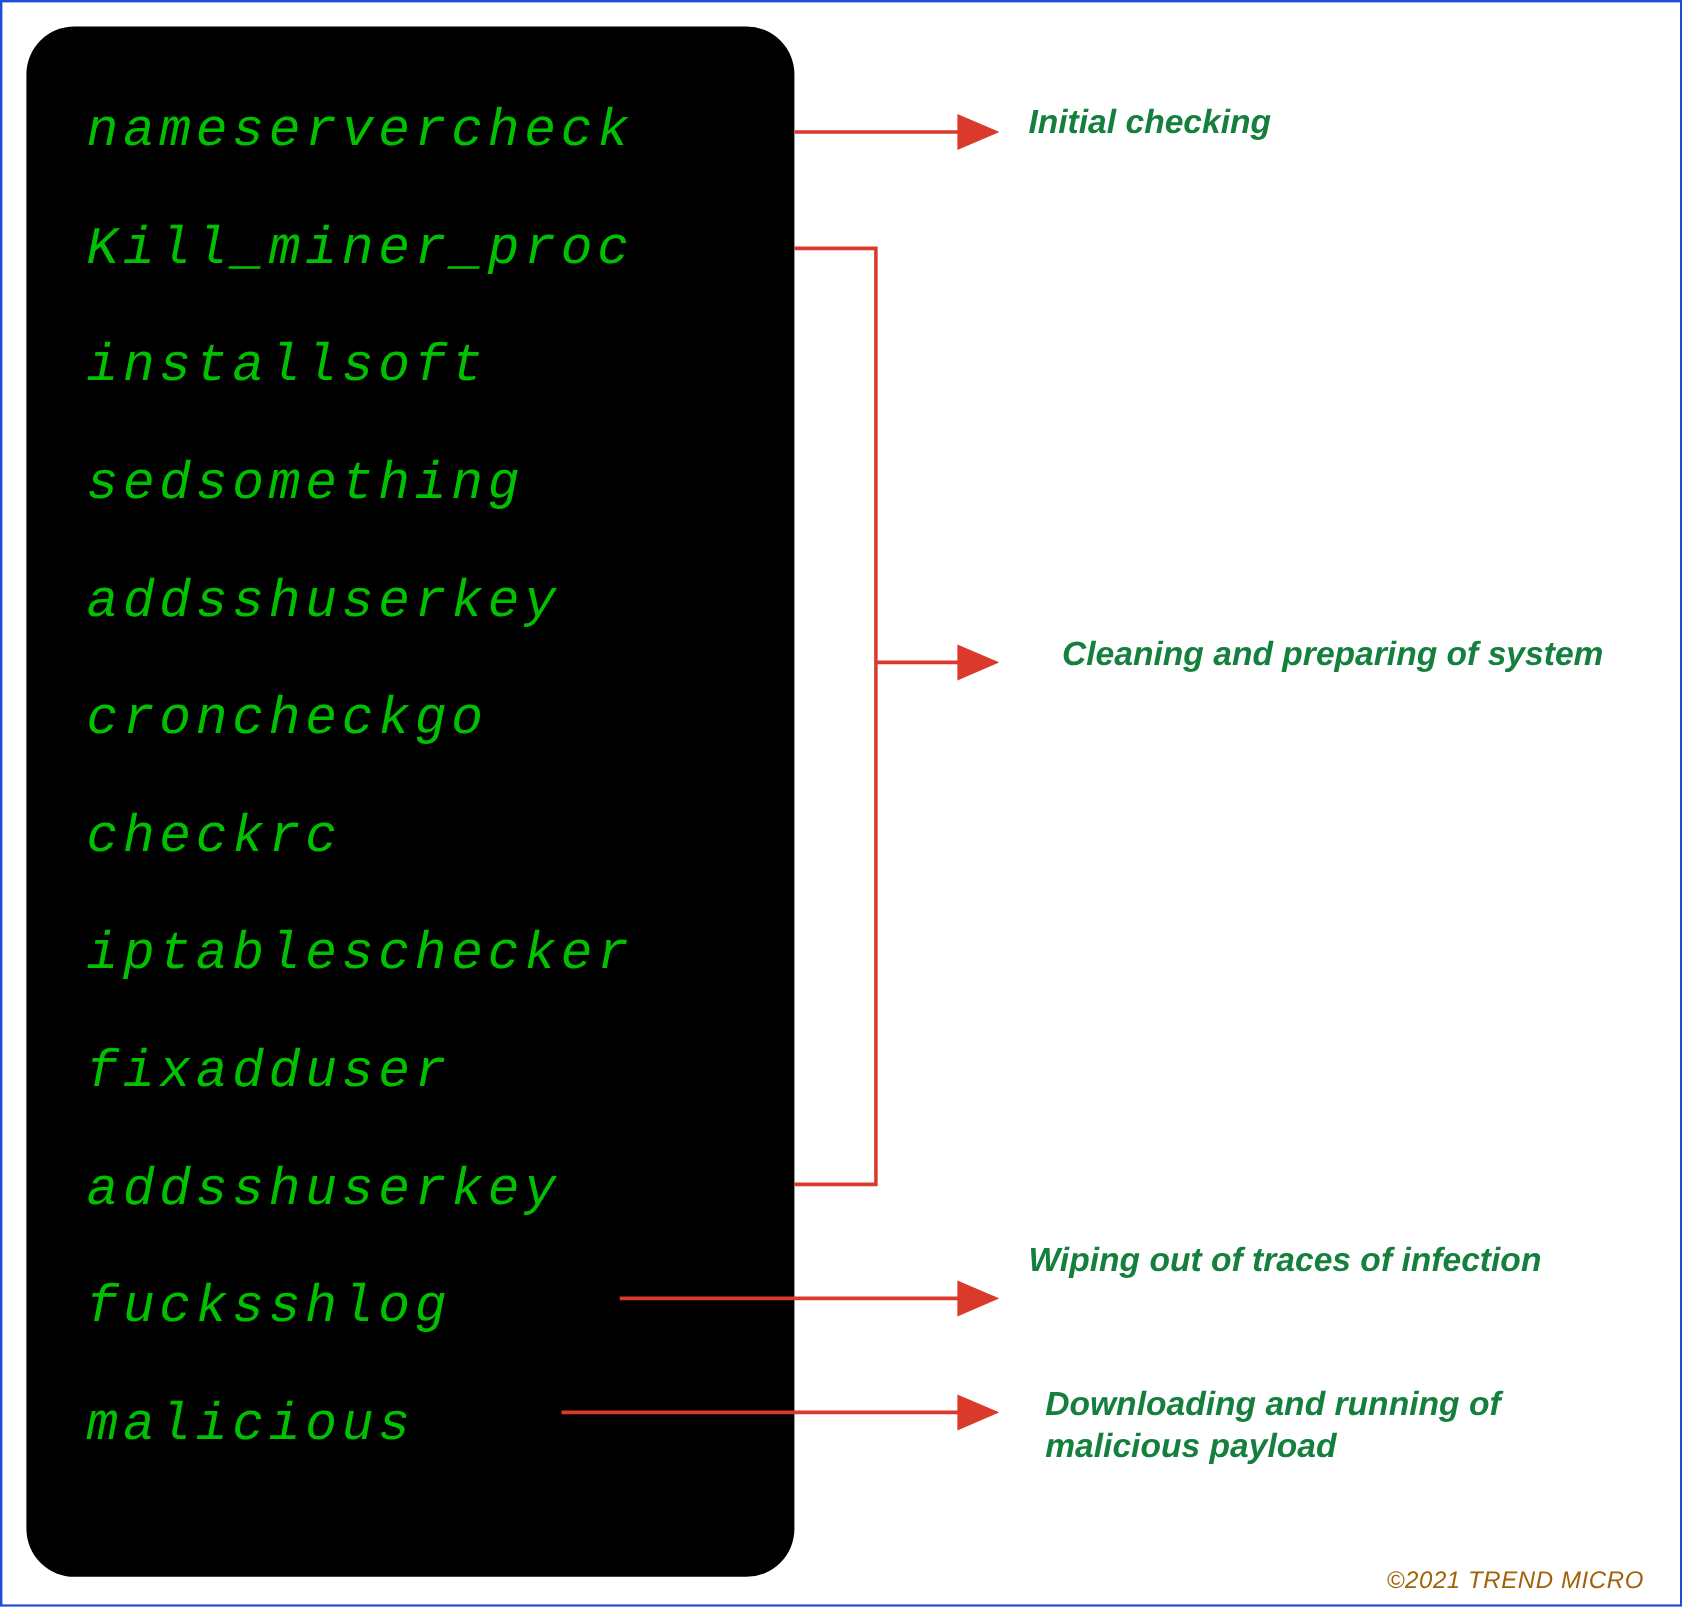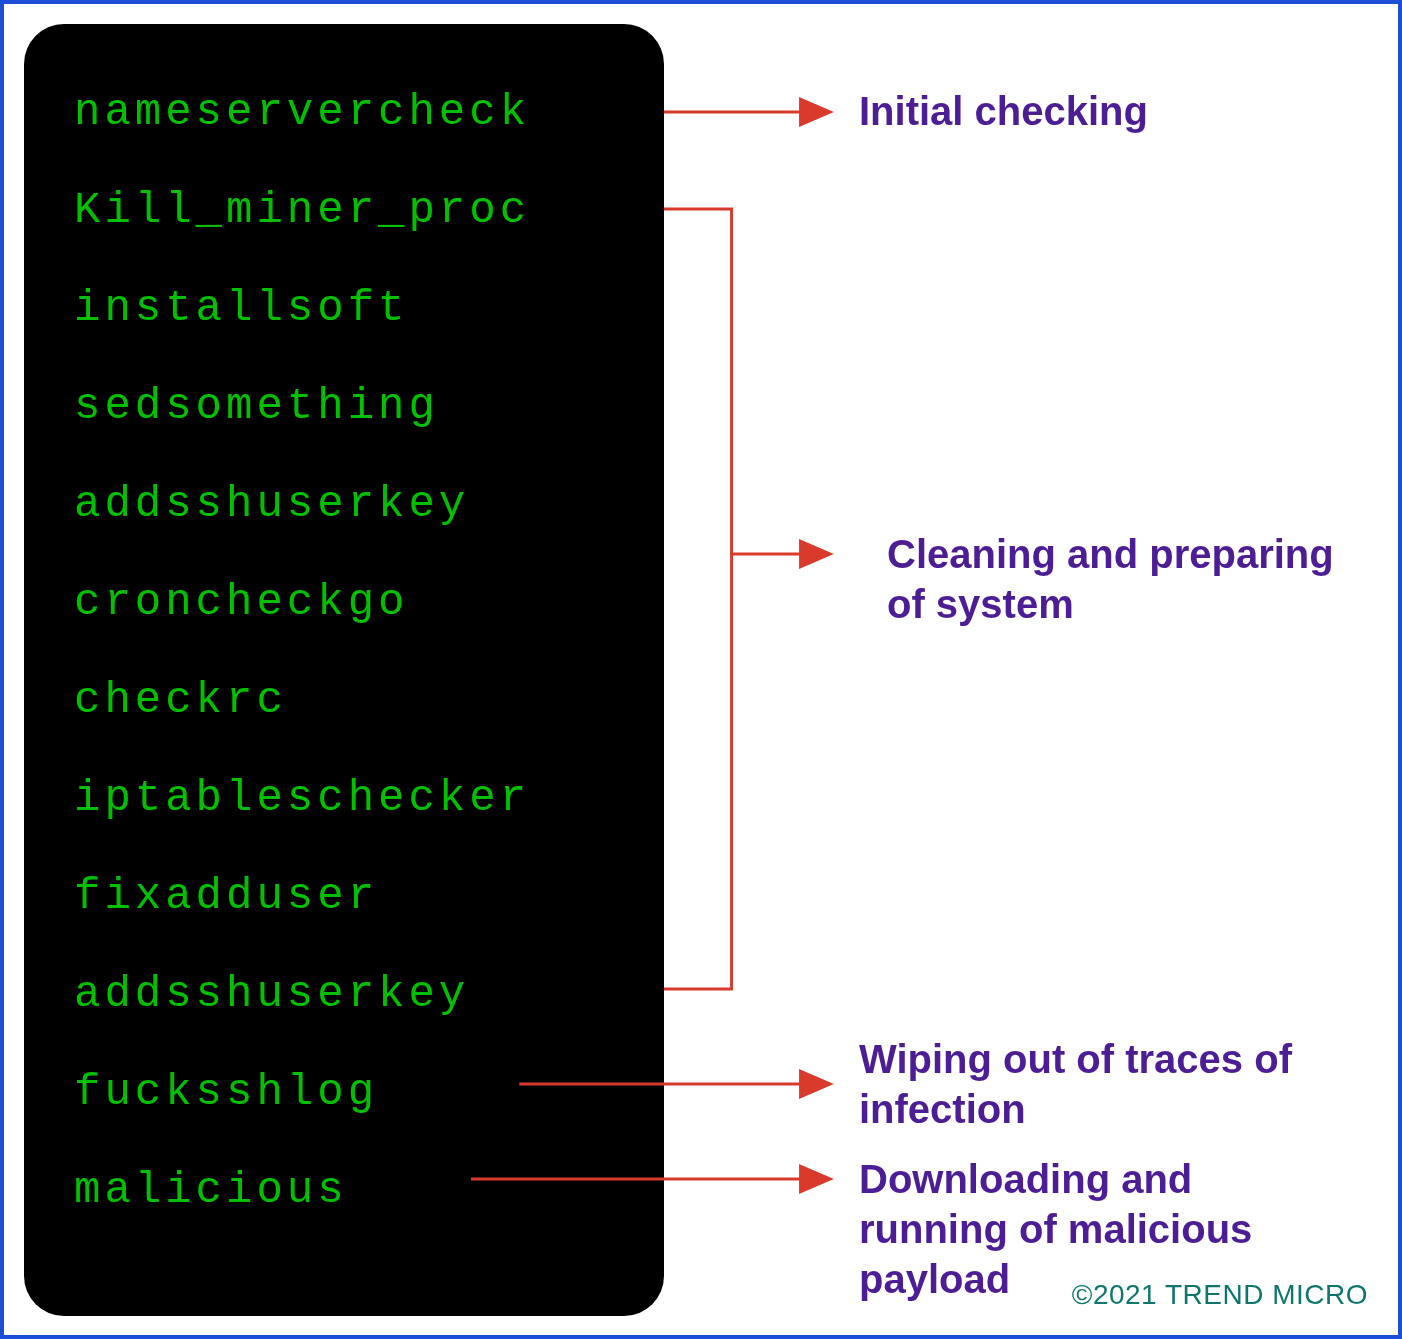--- a/index.html
+++ b/index.html
@@ -5,23 +5,24 @@
   html, body {
     margin: 0;
     padding: 0;
     background: #fff;
     font-family: "Helvetica Neue", Arial, sans-serif;
   }
   .frame {
     box-sizing: border-box;
     width: 1402px;
     height: 1339px;
-    border: 4px solid #1d4ed8;
+    border: 2px solid #1d4ed8;
     padding: 20px 20px 20px 20px;
     position: relative;
+    font-style: italic;
   }
   .content {
     display: flex;
     align-items: flex-start;
   }
   .terminal {
     background: #000;
     border-radius: 40px;
     padding: 40px 30px 50px 50px;
     width: 560px;
@@ -36,24 +37,24 @@
     margin: 26px 0 54px 0;
     white-space: nowrap;
   }
   .annotations {
     position: relative;
     flex: 1 1 auto;
     height: 1200px;
   }
   .ann {
     position: absolute;
-    font-size: 40px;
+    font-size: 28px;
     line-height: 1.25;
     font-weight: 600;
-    color: #4c1d95;
+    color: #15803d;
     max-width: 480px;
   }
   svg.connectors {
     position: absolute;
     left: 0;
     top: 0;
     width: 100%;
     height: 100%;
     overflow: visible;
   }
@@ -61,23 +62,23 @@
     stroke: #d93a2b;
     stroke-width: 3;
     fill: none;
   }
   .arrow-head {
     fill: #d93a2b;
   }
   .copyright {
     position: absolute;
     right: 30px;
-    bottom: 24px;
-    font-size: 28px;
-    color: #0f766e;
+    bottom: 8px;
+    font-size: 20px;
+    color: #a16207;
     letter-spacing: 0.5px;
   }
 </style>
 </head>
 <body>
 
 <div class="frame">
   <div class="content">
 
     <div class="terminal">
@@ -110,19 +111,19 @@
         <line class="arrow-line" x1="70" y1="530" x2="170" y2="530" marker-end="url(#ah)"></line>
 
         <line class="arrow-line" x1="-150" y1="1060" x2="170" y2="1060" marker-end="url(#ah)"></line>
 
         <line class="arrow-line" x1="-200" y1="1155" x2="170" y2="1155" marker-end="url(#ah)"></line>
       </svg>
 
       <div class="ann" style="left:195px; top:62px;">Initial checking</div>
       <div class="ann" style="left:195px; top:505px;margin-left:28px;">Cleaning and preparing of system</div>
       <div class="ann" style="left:195px; top:1010px;">Wiping out of traces of infection</div>
-      <div class="ann" style="left:195px; top:1130px;">Downloading and running of malicious payload</div>
+      <div class="ann" style="left:209px; top:1130px;">Downloading and running of malicious payload</div>
     </div>
 
   </div>
 
   <div class="copyright">©2021 TREND MICRO</div>
 </div>
 
 </body></html>

